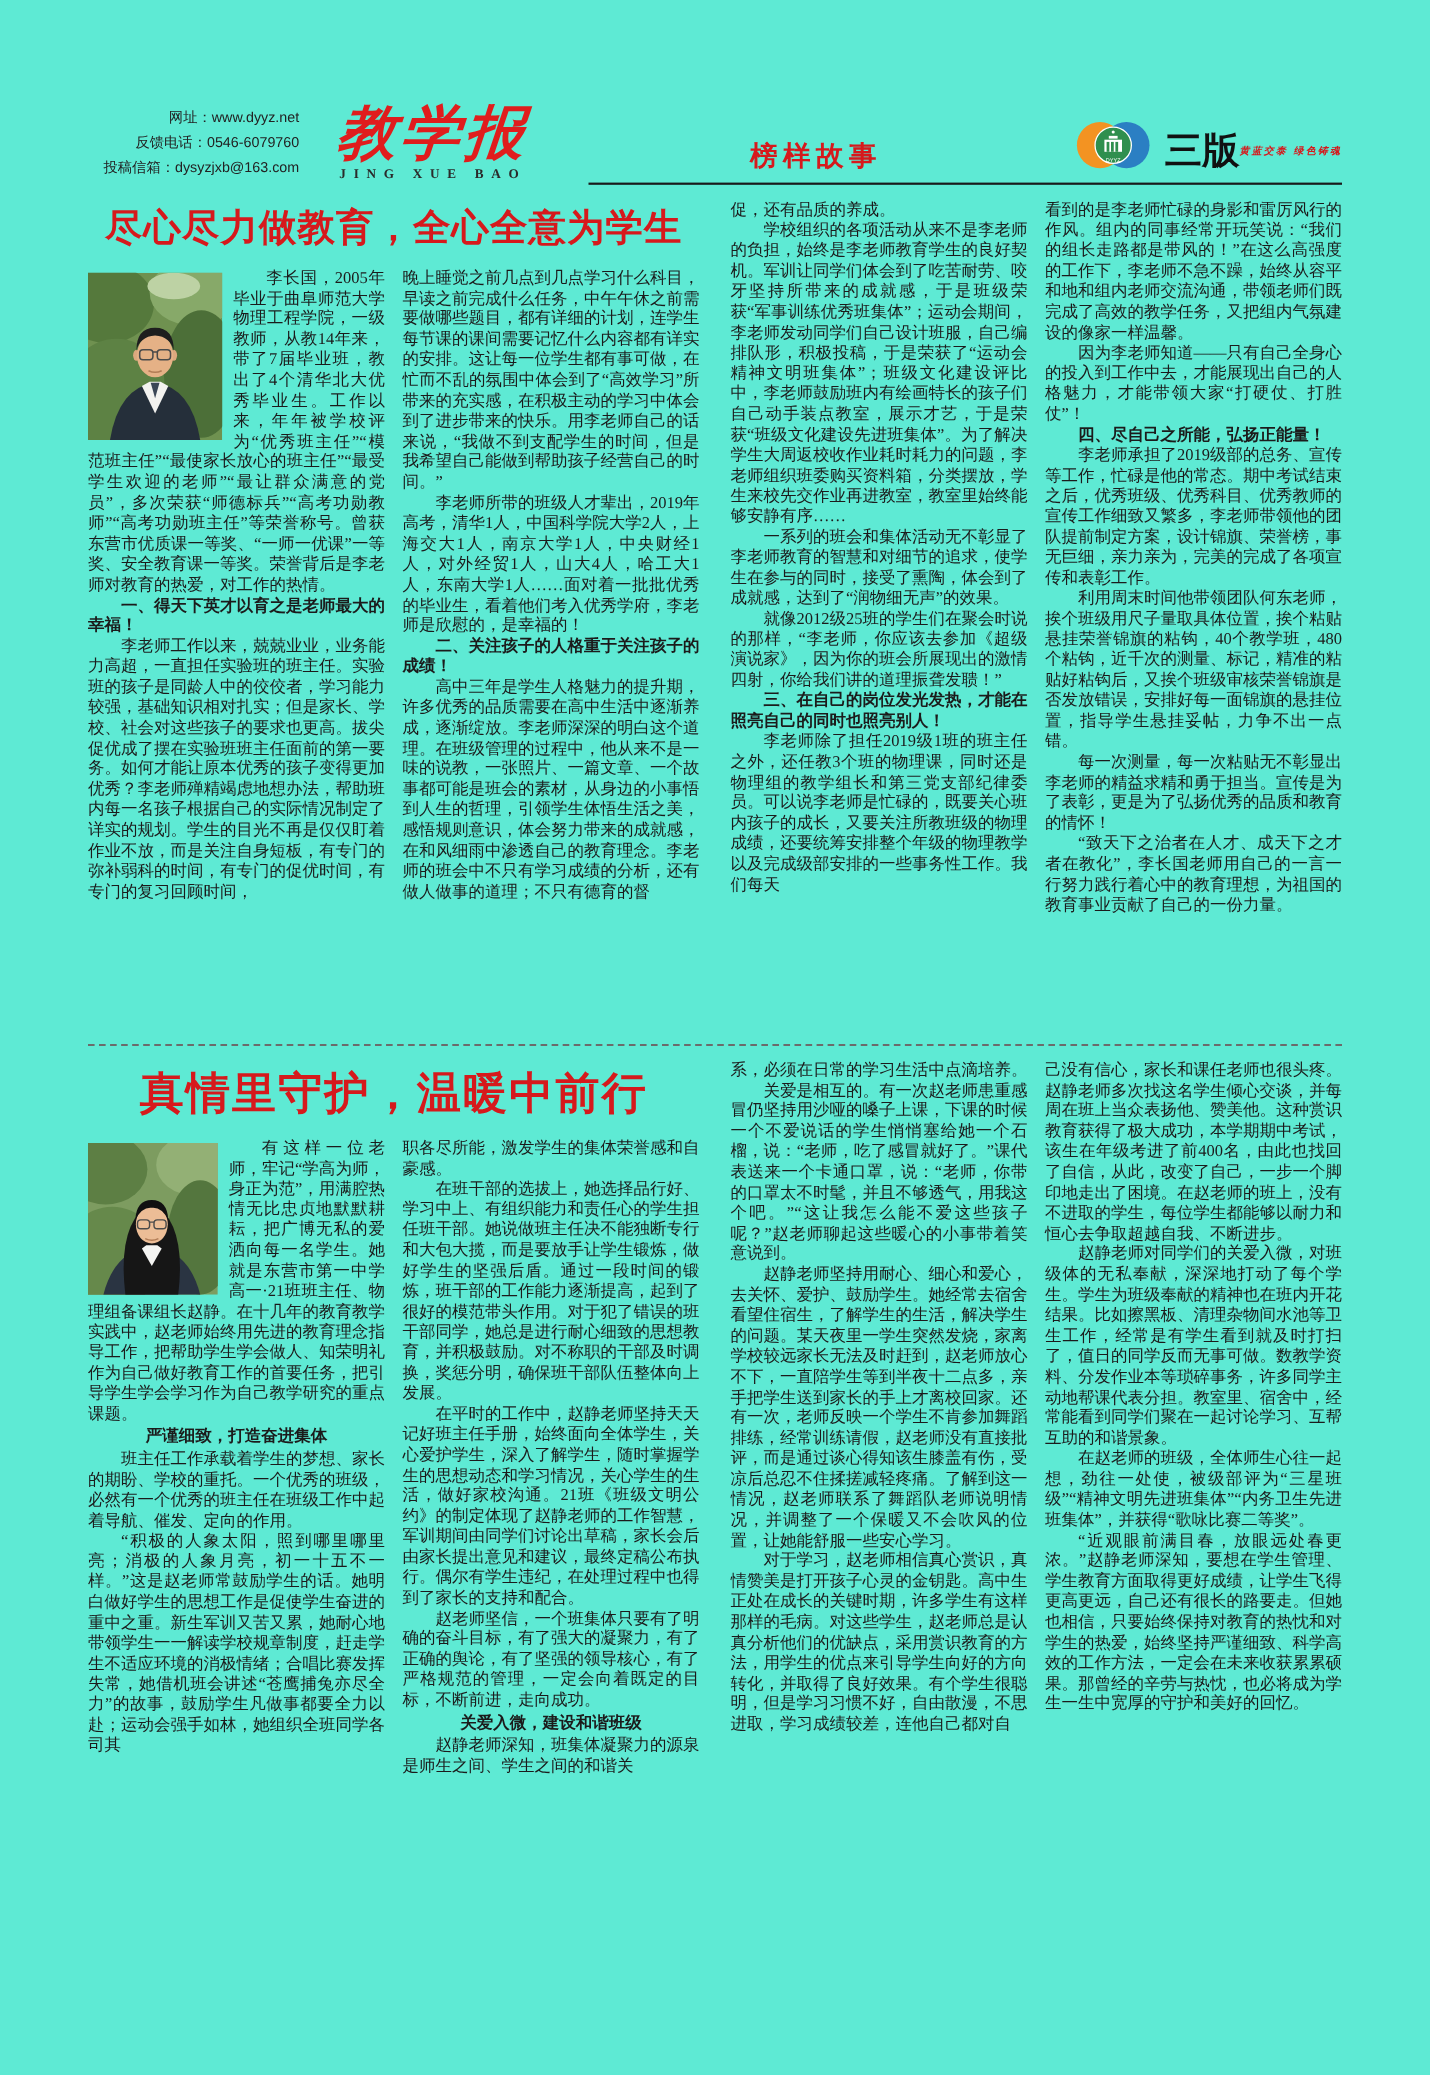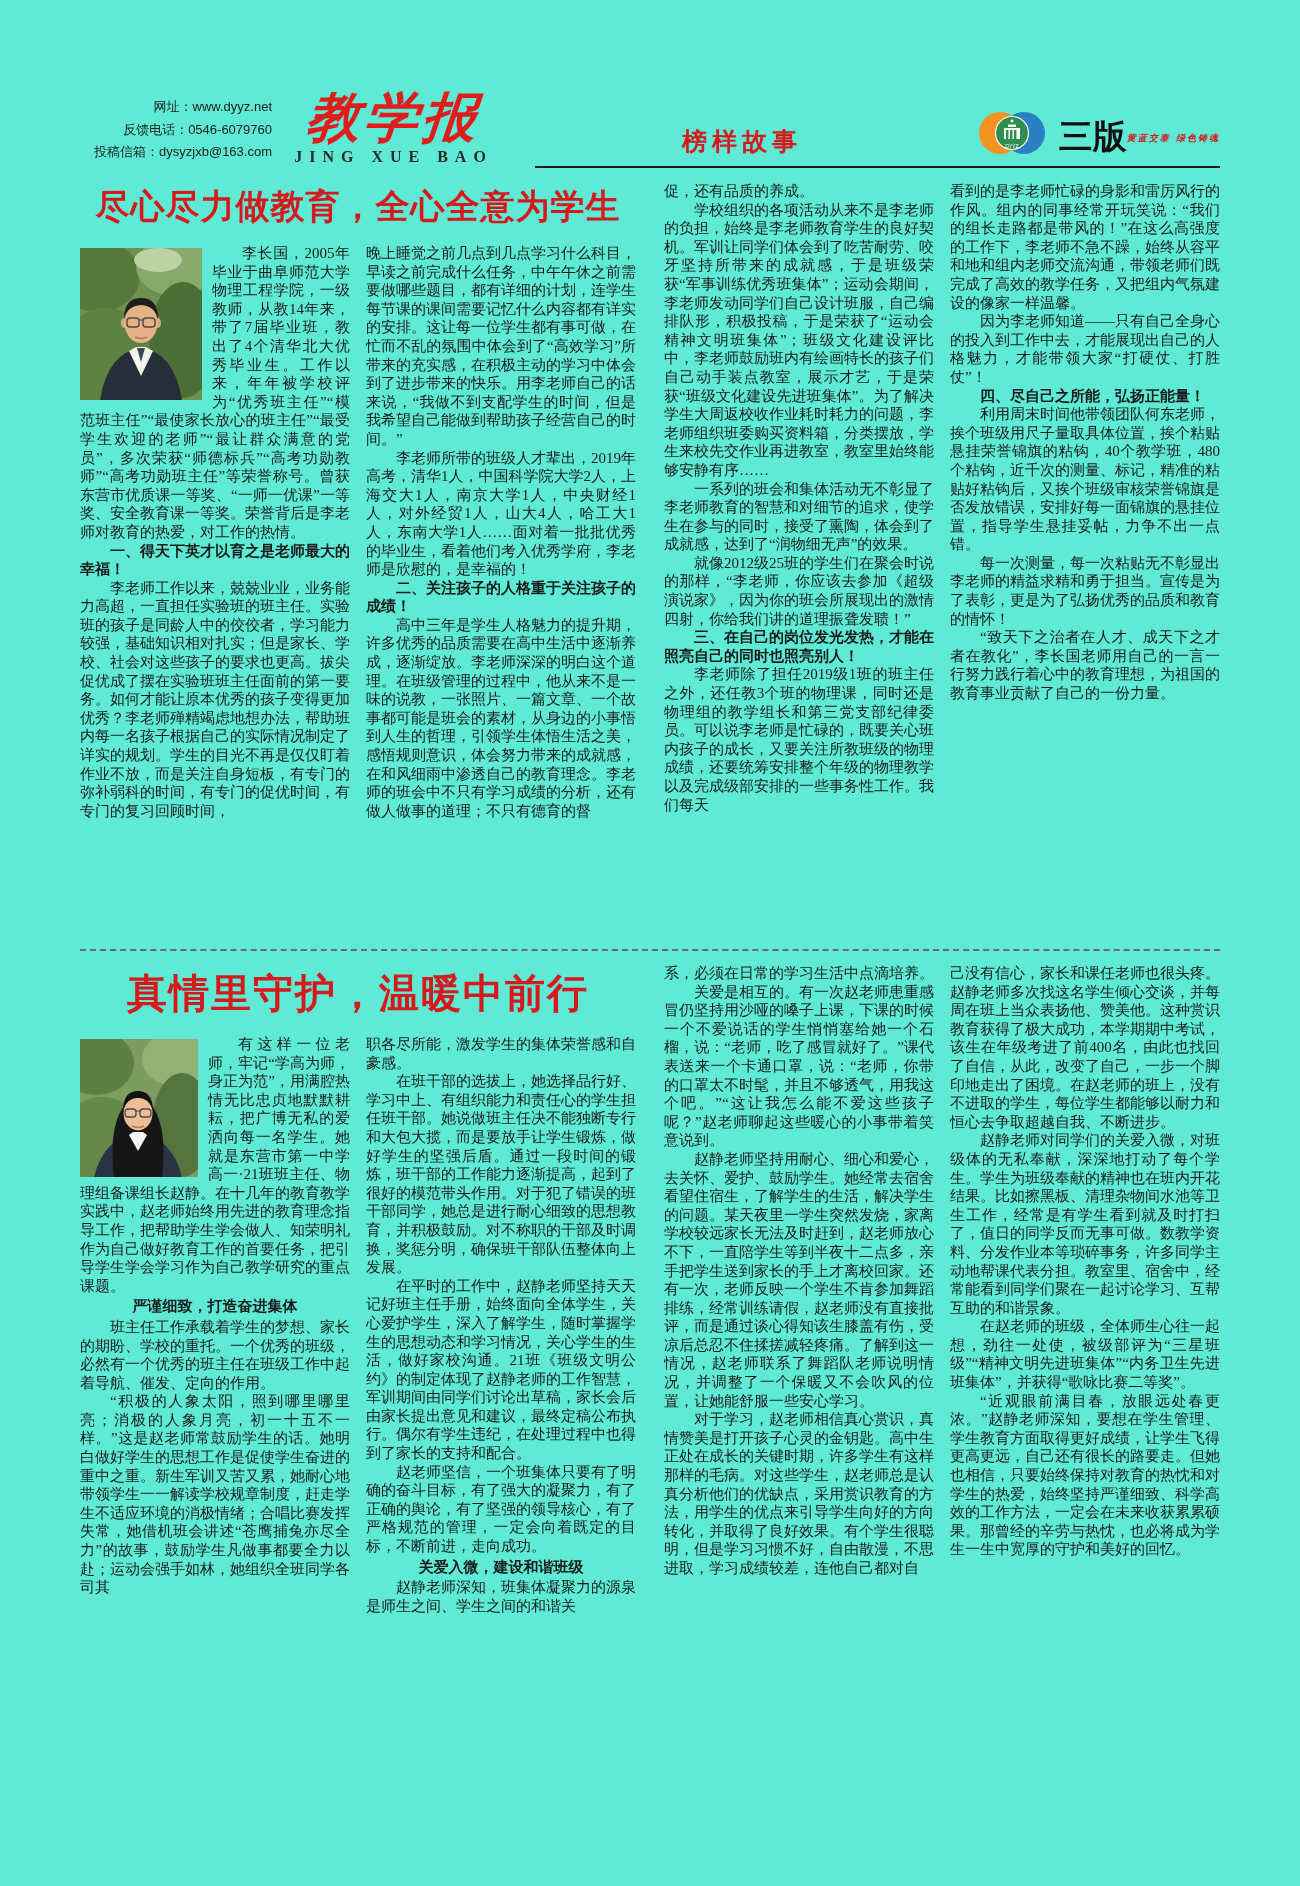--- a/index.html
+++ b/index.html
@@ -7,21 +7,21 @@
         font-family:"Liberation Sans",sans-serif;color:#1c1c1c;overflow:hidden;}
   .content{position:absolute;left:80px;top:70px;width:1140px;}
 
   
   .header{position:relative;height:98px;display:flex;align-items:flex-end;}
   .contact{font-size:13px;line-height:1.75;text-align:right;color:#222;padding-bottom:4px;width:192px;}
   .contact .c-row span{white-space:nowrap;}
   .masthead{width:215px;text-align:center;padding:0 8px 2px 14px;}
   .mast-title{font-family:"DejaVu Serif",serif;font-style:italic;font-weight:bold;
               font-size:54px;line-height:56px;color:#e01d1d;letter-spacing:4px;transform:skewX(-5deg);}
-  .mast-pinyin{font-family:"Liberation Serif",serif;font-weight:bold;font-size:16px;
+  .mast-pinyin{font-family:"Liberation Serif",serif;font-weight:bold;font-size:12px;
                letter-spacing:7px;color:#2a2a2a;margin-top:3px;}
   .section-wrap{flex:1;display:flex;justify-content:center;}
   .section-title{color:#d6191c;font-weight:bold;font-size:25px;letter-spacing:5px;padding-bottom:10px;}
   .logo-block{display:flex;flex-direction:row;align-items:center;padding-bottom:2px;}
   .logo-row{display:flex;align-items:center;gap:10px;}
   .page-label{font-family:"Liberation Serif",serif;font-size:34px;font-weight:bold;color:#111;}
   .logo-motto{font-size:9px;color:#d6191c;font-weight:bold;letter-spacing:2px;margin-top:2px;
               font-family:"DejaVu Serif",serif;font-style:italic;white-space:nowrap;}
   .header-rule{position:absolute;left:455px;right:0;bottom:0;border-bottom:2px solid #1a1a1a;}
 
@@ -135,20 +135,21 @@
               <p class="p">学校组织的各项活动从来不是李老师的负担，始终是李老师教育学生的良好契机。军训让同学们体会到了吃苦耐劳、咬牙坚持所带来的成就感，于是班级荣获“军事训练优秀班集体”；运动会期间，李老师发动同学们自己设计班服，自己编排队形，积极投稿，于是荣获了“运动会精神文明班集体”；班级文化建设评比中，李老师鼓励班内有绘画特长的孩子们自己动手装点教室，展示才艺，于是荣获“班级文化建设先进班集体”。为了解决学生大周返校收作业耗时耗力的问题，李老师组织班委购买资料箱，分类摆放，学生来校先交作业再进教室，教室里始终能够安静有序……</p>
               <p class="p">一系列的班会和集体活动无不彰显了李老师教育的智慧和对细节的追求，使学生在参与的同时，接受了熏陶，体会到了成就感，达到了“润物细无声”的效果。</p>
               <p class="p">就像2012级25班的学生们在聚会时说的那样，“李老师，你应该去参加《超级演说家》，因为你的班会所展现出的激情四射，你给我们讲的道理振聋发聩！”</p>
               <p class="h">三、在自己的岗位发光发热，才能在照亮自己的同时也照亮别人！</p>
               <p class="p">李老师除了担任2019级1班的班主任之外，还任教3个班的物理课，同时还是物理组的教学组长和第三党支部纪律委员。可以说李老师是忙碌的，既要关心班内孩子的成长，又要关注所教班级的物理成绩，还要统筹安排整个年级的物理教学以及完成级部安排的一些事务性工作。我们每天</p>
             </div>
             <div class="col">
               <p class="p noind">看到的是李老师忙碌的身影和雷厉风行的作风。组内的同事经常开玩笑说：“我们的组长走路都是带风的！”在这么高强度的工作下，李老师不急不躁，始终从容平和地和组内老师交流沟通，带领老师们既完成了高效的教学任务，又把组内气氛建设的像家一样温馨。</p>
               <p class="p">因为李老师知道——只有自己全身心的投入到工作中去，才能展现出自己的人格魅力，才能带领大家“打硬仗、打胜仗”！</p>
               <p class="h">四、尽自己之所能，弘扬正能量！</p>
+              <p class="p">李老师承担了2019级部的总务、宣传等工作，忙碌是他的常态。期中考试结束之后，优秀班级、优秀科目、优秀教师的宣传工作细致又繁多，李老师带领他的团队提前制定方案，设计锦旗、荣誉榜，事无巨细，亲力亲为，完美的完成了各项宣传和表彰工作。</p>
               <p class="p">利用周末时间他带领团队何东老师，挨个班级用尺子量取具体位置，挨个粘贴悬挂荣誉锦旗的粘钩，40个教学班，480个粘钩，近千次的测量、标记，精准的粘贴好粘钩后，又挨个班级审核荣誉锦旗是否发放错误，安排好每一面锦旗的悬挂位置，指导学生悬挂妥帖，力争不出一点错。</p>
               <p class="p">每一次测量，每一次粘贴无不彰显出李老师的精益求精和勇于担当。宣传是为了表彰，更是为了弘扬优秀的品质和教育的情怀！</p>
               <p class="p">“致天下之治者在人才、成天下之才者在教化”，李长国老师用自己的一言一行努力践行着心中的教育理想，为祖国的教育事业贡献了自己的一份力量。</p>
             </div>
           </div>
       </div>
     </section>
 
     <div class="divider"></div>
 

